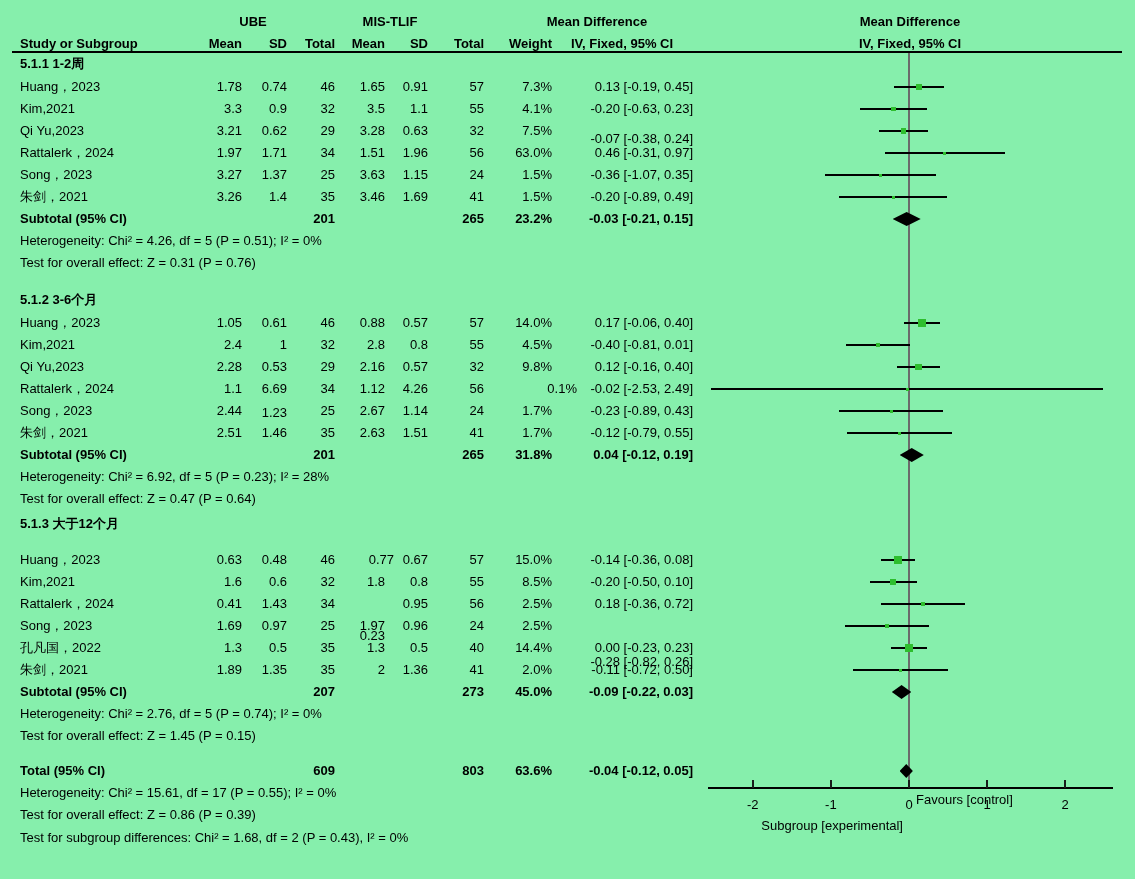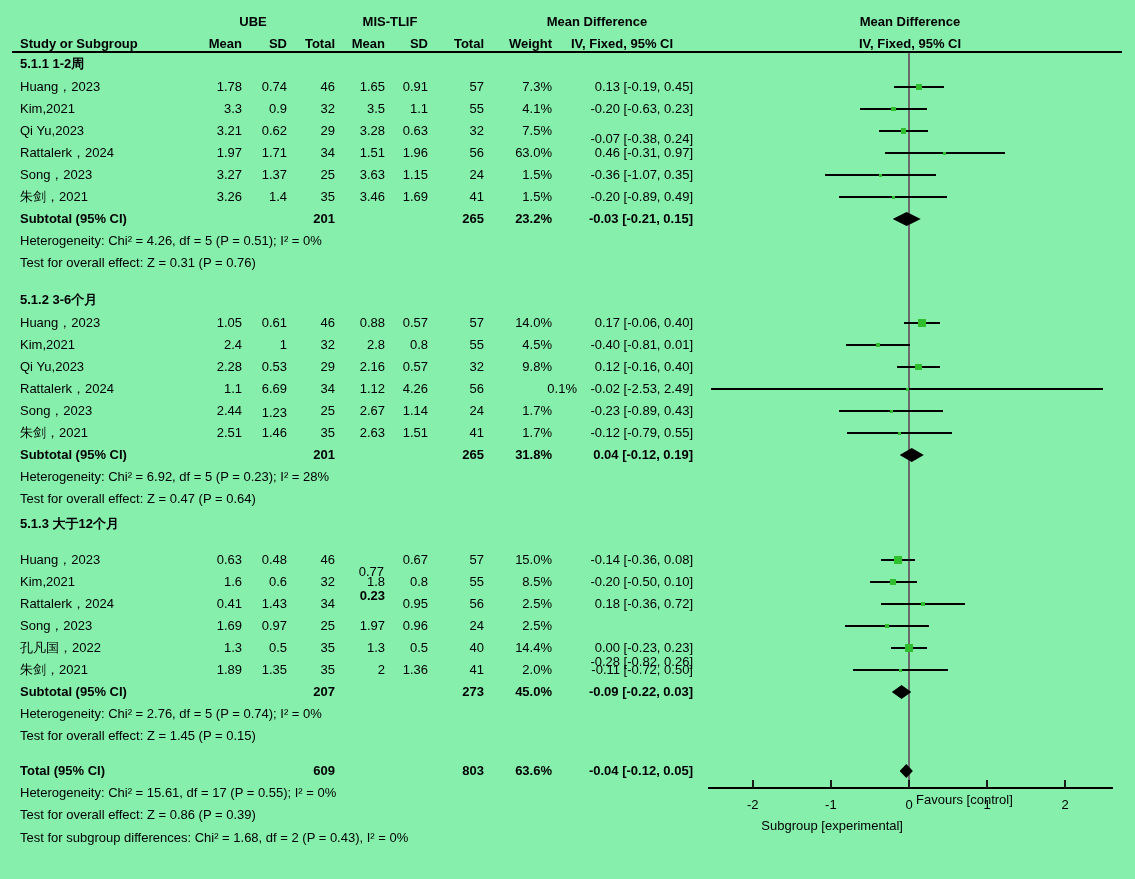--- a/index.html
+++ b/index.html
@@ -209,21 +209,21 @@
       <div class="t r b" style="left: 482px; top: 447px; width: 70px;">31.8%</div>
       <div class="t r b" style="left: 533px; top: 447px; width: 160px;">0.04 [-0.12, 0.19]</div>
       <div class="diamond" style="left: 899.628px; width: 24.211px; top: 448px; height: 14px;"></div>
       <div class="t" style="left: 20px; top: 469px; width: 560px;">Heterogeneity: Chi² = 6.92, df = 5 (P = 0.23); I² = 28%</div>
       <div class="t" style="left: 20px; top: 491px; width: 560px;">Test for overall effect: Z = 0.47 (P = 0.64)</div>
       <div class="t b" style="left: 20px; top: 507px; width: 260px; margin-top: 9px;">5.1.3 大于12个月</div>
       <div class="t" style="left: 20px; top: 552px; width: 200px;">Huang，2023</div>
       <div class="t r" style="left: 172px; top: 552px; width: 70px;">0.63</div>
       <div class="t r" style="left: 217px; top: 552px; width: 70px;">0.48</div>
       <div class="t r" style="left: 265px; top: 552px; width: 70px;">46</div>
-      <div class="t r" style="left: 314px; top: 552px; width: 70px; margin-top: 12px;">0.77</div>
+      <div class="t r" style="left: 324px; top: 552px; width: 70px;">0.77</div>
       <div class="t r" style="left: 358px; top: 552px; width: 70px;">0.67</div>
       <div class="t r" style="left: 414px; top: 552px; width: 70px;">57</div>
       <div class="t r" style="left: 482px; top: 552px; width: 70px;">15.0%</div>
       <div class="t r" style="left: 533px; top: 552px; width: 160px;">-0.14 [-0.36, 0.08]</div>
       <div class="ciline" style="left: 880.884px; width: 34.364px; top: 559px; height: 1.5px;"></div>
       <div class="marker" style="left: 893.999px; top: 555.933px; width: 8.13326px; height: 8.13326px; background: rgb(46, 190, 46);"></div>
       <div class="t" style="left: 20px; top: 574px; width: 200px;">Kim,2021</div>
       <div class="t r" style="left: 172px; top: 574px; width: 70px;">1.6</div>
       <div class="t r" style="left: 217px; top: 574px; width: 70px;">0.6</div>
       <div class="t r" style="left: 265px; top: 574px; width: 70px;">32</div>
@@ -231,21 +231,21 @@
       <div class="t r" style="left: 358px; top: 574px; width: 70px;">0.8</div>
       <div class="t r" style="left: 414px; top: 574px; width: 70px;">55</div>
       <div class="t r" style="left: 482px; top: 574px; width: 70px;">8.5%</div>
       <div class="t r" style="left: 533px; top: 574px; width: 160px;">-0.20 [-0.50, 0.10]</div>
       <div class="ciline" style="left: 869.95px; width: 46.86px; top: 581px; height: 1.5px;"></div>
       <div class="marker" style="left: 890.319px; top: 578.939px; width: 6.1225px; height: 6.1225px; background: rgb(46, 190, 46);"></div>
       <div class="t" style="left: 20px; top: 596px; width: 200px;">Rattalerk，2024</div>
       <div class="t r" style="left: 172px; top: 596px; width: 70px;">0.41</div>
       <div class="t r" style="left: 217px; top: 596px; width: 70px;">1.43</div>
       <div class="t r" style="left: 265px; top: 596px; width: 70px;">34</div>
-      <div class="t r" style="left: 315px; top: 588px; width: 70px; font-weight: bold;">0.23</div>
+      <div class="t r" style="left: 315px; top: 628px; width: 70px;">0.23</div>
       <div class="t r" style="left: 358px; top: 596px; width: 70px;">0.95</div>
       <div class="t r" style="left: 414px; top: 596px; width: 70px;">56</div>
       <div class="t r" style="left: 482px; top: 596px; width: 70px;">2.5%</div>
       <div class="t r" style="left: 533px; top: 596px; width: 160px;">0.18 [-0.36, 0.72]</div>
       <div class="ciline" style="left: 880.884px; width: 84.348px; top: 603px; height: 1.5px;"></div>
       <div class="marker" style="left: 921.398px; top: 602.34px; width: 3.32039px; height: 3.32039px; background: rgb(46, 190, 46);"></div>
       <div class="t" style="left: 20px; top: 618px; width: 200px;">Song，2023</div>
       <div class="t r" style="left: 172px; top: 618px; width: 70px;">1.69</div>
       <div class="t r" style="left: 217px; top: 618px; width: 70px;">0.97</div>
       <div class="t r" style="left: 265px; top: 618px; width: 70px;">25</div>

